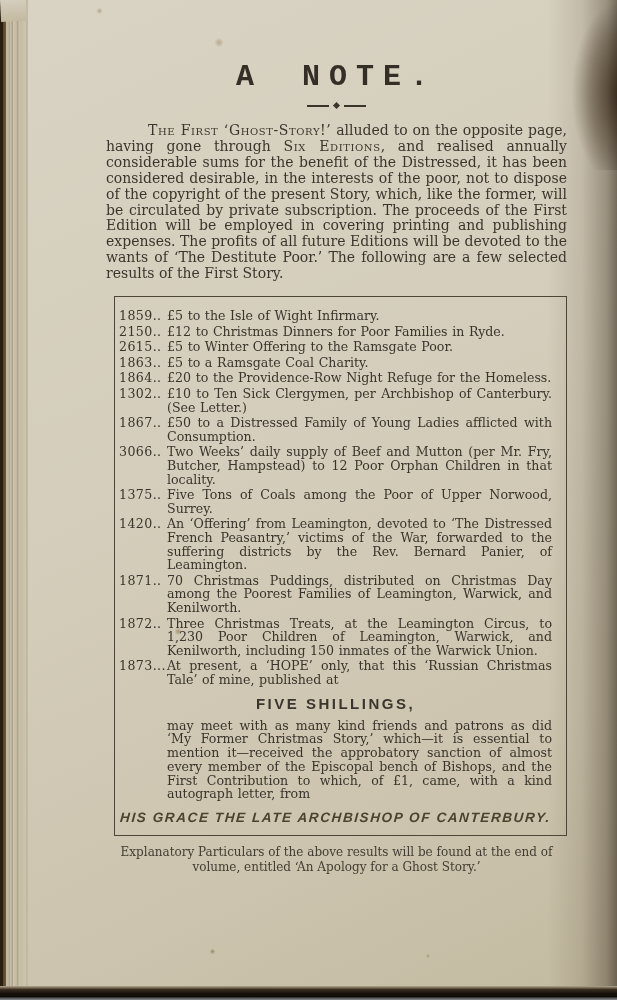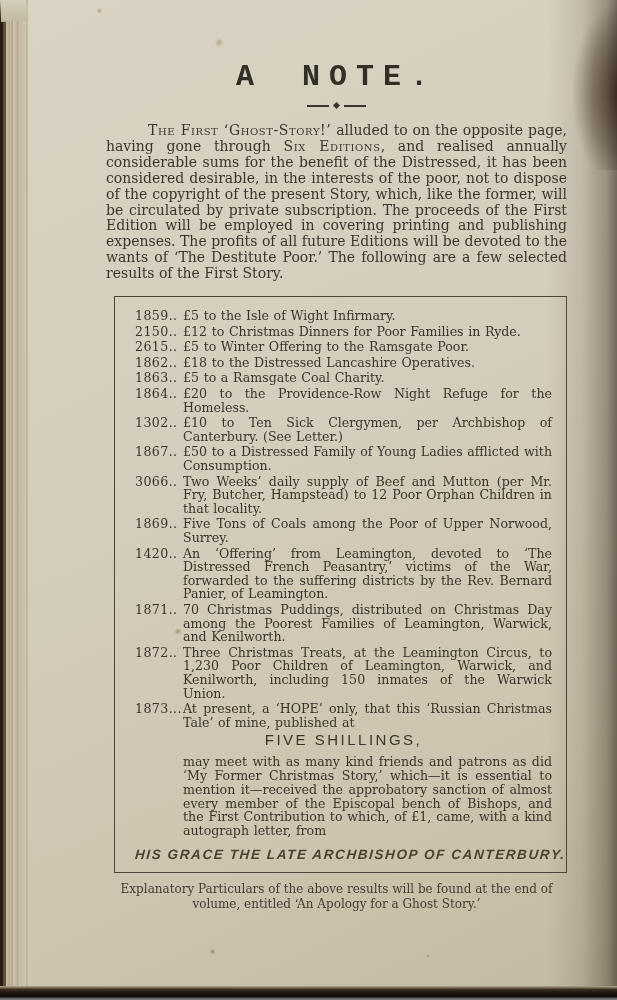--- a/index.html
+++ b/index.html
@@ -60,32 +60,32 @@
   .divider .diamond{width:5px;height:5px;background:#3a352c;transform:rotate(45deg);}
 
   .intro{
     margin:15px 0 0;font-size:14px;line-height:15.9px;
     text-align:justify;text-indent:42px;color:#3b362d;
   }
   .intro .smallcaps{font-variant:small-caps;letter-spacing:0.6px;}
 
   .results-box{
     margin:14px 0 0 8px;border:1.5px solid #4d4537;
-    padding:12px 14px 10px 20px;
+    padding:12px 14px 10px 4px;
   }
   .result-item{
     font-size:12.6px;line-height:13.6px;text-align:justify;
     padding-left:48px;text-indent:-48px;margin-bottom:2px;
     word-spacing:0.6px;color:#3a352c;
   }
   .result-item .year{display:inline-block;width:48px;text-indent:0;letter-spacing:0.4px;}
   .five-shillings{
     text-align:center;font-family:"Liberation Sans",sans-serif;
-    font-size:15px;font-weight:400;letter-spacing:2.5px;
-    margin:2px 0 7px;color:#3b362d;
+    font-size:15px;font-weight:700;letter-spacing:2.5px;
+    margin:8px 0 7px;color:#3b362d;
   }
   .closing{
     font-size:12.6px;line-height:13.8px;text-align:justify;
     margin:0 0 0 48px;word-spacing:0.6px;color:#3a352c;
   }
   .attribution{
     margin-top:9px;text-align:center;white-space:nowrap;
     font-family:"Liberation Sans",sans-serif;font-style:italic;font-weight:700;
     font-size:13.5px;letter-spacing:1.6px;color:#49432f;
     transform:skewX(-4deg);
@@ -123,27 +123,26 @@
         <span class="bar"></span>
       </div>
 
       <p class="intro" id="intro"><span class="smallcaps">The First ‘Ghost-Story!’</span><span class="normal"> alluded to on the opposite page, having gone through </span><span class="smallcaps">Six Editions</span><span class="normal">, and realised annually considerable sums for the benefit of the Distressed, it has been considered desirable, in the interests of the poor, not to dispose of the copyright of the present Story, which, like the former, will be circulated by private subscription. The proceeds of the First Edition will be employed in covering printing and publishing expenses. The profits of all future Editions will be devoted to the wants of ‘The Destitute Poor.’ The following are a few selected results of the First Story.</span></p>
 
       <div class="results-box">
         <div id="results-list">
             <div class="result-item"><span class="year">1859..</span>£5 to the Isle of Wight Infirmary.</div>
             <div class="result-item"><span class="year">2150..</span>£12 to Christmas Dinners for Poor Families in Ryde.</div>
             <div class="result-item"><span class="year">2615..</span>£5 to Winter Offering to the Ramsgate Poor.</div>
-            <div class="result-item"><span class="year">1862..</span>£18 to the Distressed Lancashire Operatives.</div>
             <div class="result-item"><span class="year">1863..</span>£5 to a Ramsgate Coal Charity.</div>
             <div class="result-item"><span class="year">1864..</span>£20 to the Providence-Row Night Refuge for the Homeless.</div>
             <div class="result-item"><span class="year">1302..</span>£10 to Ten Sick Clergymen, per Archbishop of Canterbury. (See Letter.)</div>
             <div class="result-item"><span class="year">1867..</span>£50 to a Distressed Family of Young Ladies afflicted with Consumption.</div>
             <div class="result-item"><span class="year">3066..</span>Two Weeks’ daily supply of Beef and Mutton (per Mr. Fry, Butcher, Hampstead) to 12 Poor Orphan Children in that locality.</div>
-            <div class="result-item"><span class="year">1869..</span>Five Tons of Coals among the Poor of Upper Norwood, Surrey.</div>
+            <div class="result-item"><span class="year">1375..</span>Five Tons of Coals among the Poor of Upper Norwood, Surrey.</div>
             <div class="result-item"><span class="year">1420..</span>An ‘Offering’ from Leamington, devoted to ‘The Distressed French Peasantry,’ victims of the War, forwarded to the suffering districts by the Rev. Bernard Panier, of Leamington.</div>
             <div class="result-item"><span class="year">1871..</span>70 Christmas Puddings, distributed on Christmas Day among the Poorest Families of Leamington, Warwick, and Kenilworth.</div>
             <div class="result-item"><span class="year">1872..</span>Three Christmas Treats, at the Leamington Circus, to 1,230 Poor Children of Leamington, Warwick, and Kenilworth, including 150 inmates of the Warwick Union.</div>
             <div class="result-item"><span class="year">1873...</span>At present, a ‘HOPE’ only, that this ‘Russian Christmas Tale’ of mine, published at</div>
           </div>
 
         <div class="five-shillings">FIVE SHILLINGS,</div>
 
         <p class="closing">may meet with as many kind friends and patrons as did ‘My Former Christmas Story,’ which—it is essential to mention it—received the approbatory sanction of almost every member of the Episcopal bench of Bishops, and the First Contribution to which, of £1, came, with a kind autograph letter, from</p>
 

